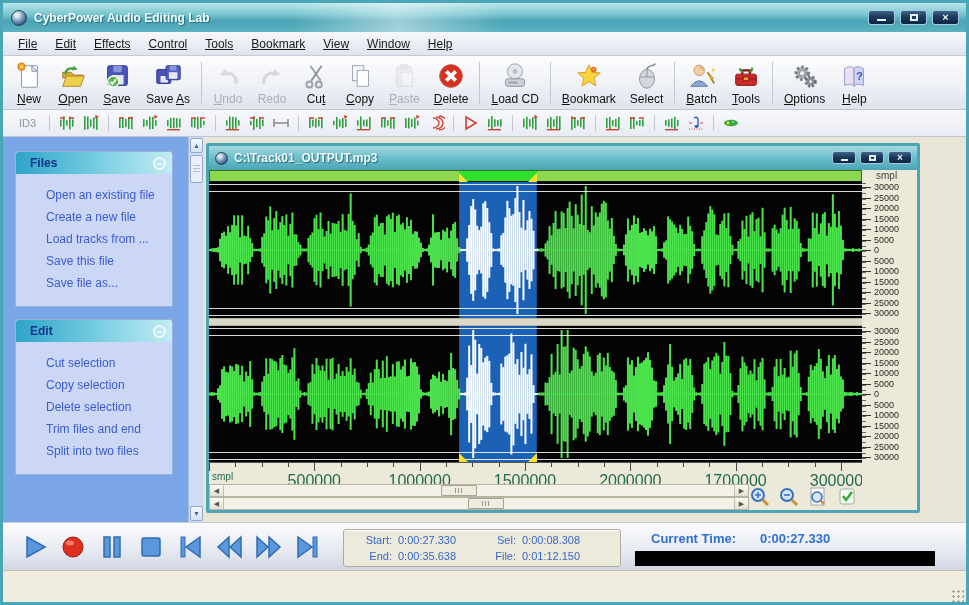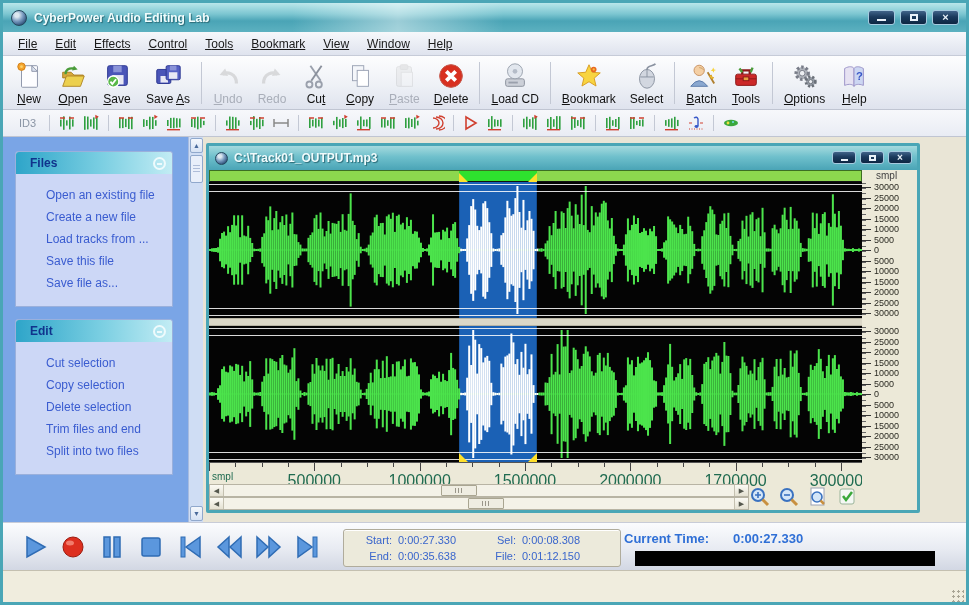--- a/index.html
+++ b/index.html
@@ -116,21 +116,21 @@
   
   .transport { height:48px; background:linear-gradient(180deg,#fbfcfe 0%,#e8ebf2 55%,#d2d7e3 100%);
                border-top:1px solid #c8ccd8; position:relative; }
   .tr-buttons { position:absolute; left:16px; top:9px; display:flex; align-items:center; gap:9px; }
   .tr-btn { width:30px; height:30px; display:flex; align-items:center; justify-content:center; }
   .status-panel { position:absolute; left:340px; top:6px; width:278px; height:38px; background:#eceadb;
                   border:1px solid #b0ac9c; border-radius:3px; box-shadow:inset 0 1px 0 #fff;
                   display:grid; grid-template-columns:46px 86px 38px 86px; align-items:center;
                   font-size:11px; color:#3a66cc; padding:2px 8px; }
   .status-panel .lab { text-align:right; padding-right:6px; }
-  .current-time { position:absolute; left:621px; top:8px; display:flex; gap:24px;
+  .current-time { position:absolute; left:648px; top:8px; display:flex; gap:24px;
                   font-size:13px; font-weight:bold; color:#2f6fd6; }
   .meter { position:absolute; left:632px; top:28px; width:300px; height:15px; background:#000; }
 
   
   .statusbar { height:34px; background:#f0edde; border-top:1px solid #c4c0b0; position:relative; }
   .grip { position:absolute; right:2px; bottom:2px; width:13px; height:13px;
           background:radial-gradient(#a8a494 1px, transparent 1.3px); background-size:5px 5px; }
 </style>
 </head>
 <body>

